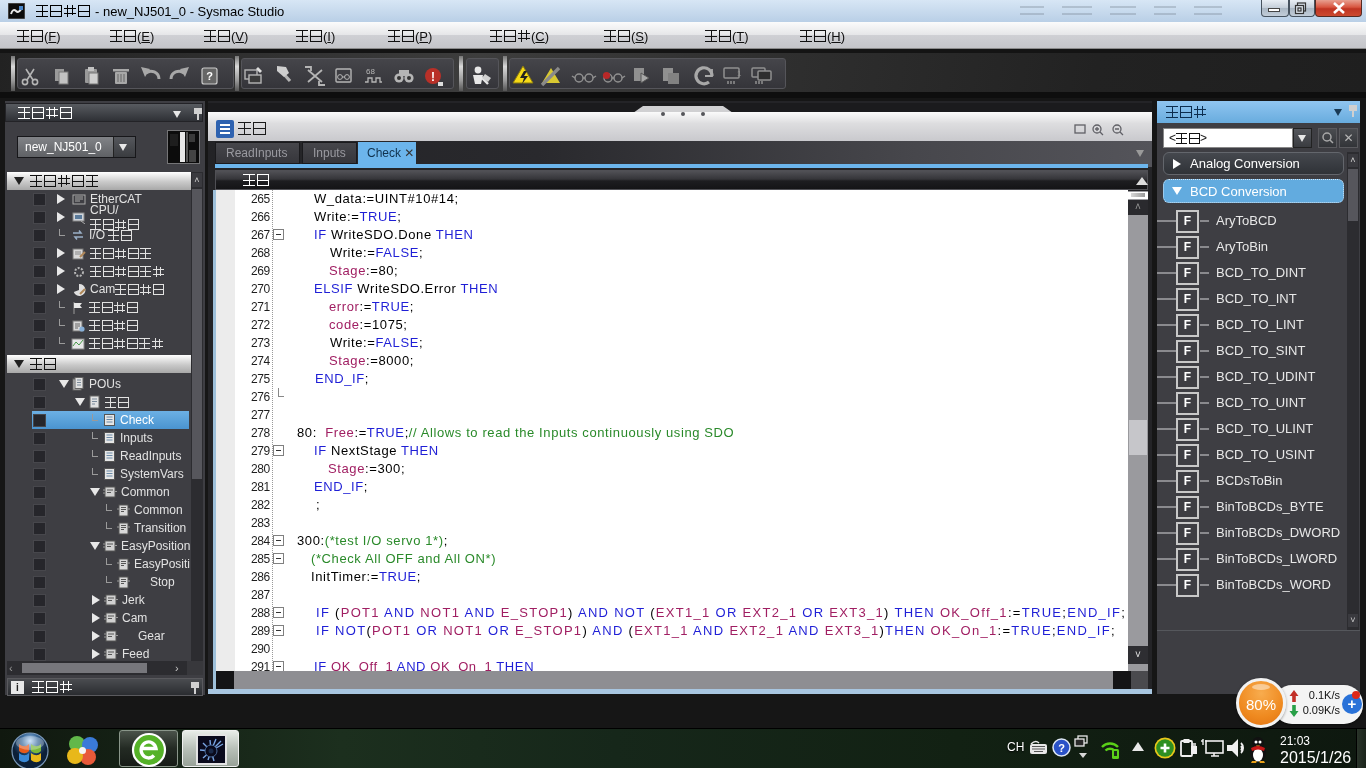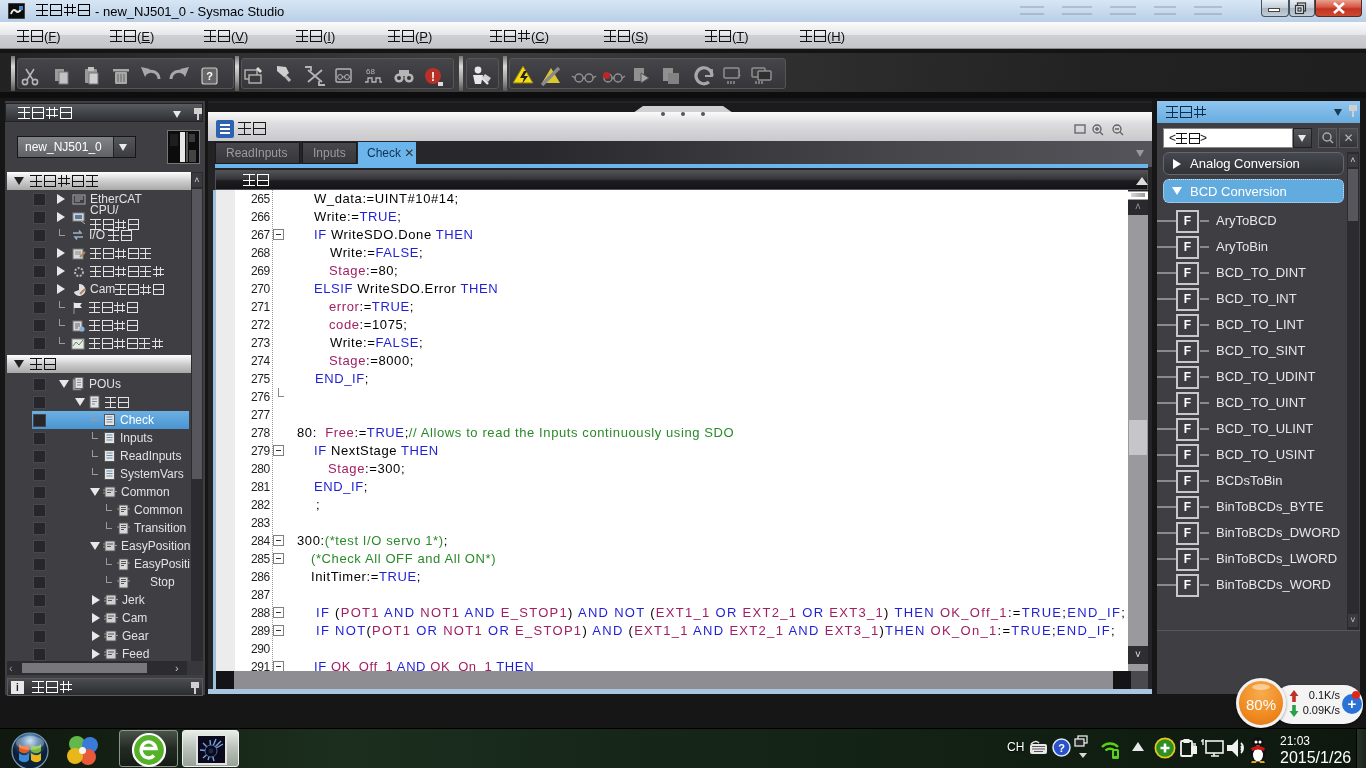--- a/index.html
+++ b/index.html
@@ -54,21 +54,21 @@
  linear-gradient(currentColor,currentColor) 75% 15%/1px 85% no-repeat}
 </style></head>
 <body>
 
 <div class="abs" id="titlebar" style="left:0;top:0;width:1366px;height:22px;background:linear-gradient(#d7e6f5,#b9cfe6)">
   <svg class="abs" style="left:8px;top:3px" width="17" height="16">
       <rect width="17" height="16" fill="#0c0c0c" stroke="#777"></rect>
       <path d="M3,11 q2,-6 5,-3 t6,-4" stroke="#e8e8e8" stroke-width="2" fill="none"></path>
       <rect x="11" y="3" width="4" height="4" fill="#4a86c8"></rect>
     </svg>
-  <div class="abs" style="left:36px;top:4px;height:14px;color:#000;font-size:13px;display:flex;align-items:flex-start">
+  <div class="abs" style="left:36px;top:4px;height:14px;color:#000;font-size:13px;display:flex;align-items:center">
       <span class="w" style="--s:12px">
         <i></i>
         <i></i>
         <i></i>
         <i></i>
       </span>
       <span style="margin-left:5px">- new_NJ501_0 - Sysmac Studio</span>
     </div>
   <div class="abs" style="left:1020px;top:6px;width:230px;height:10px;opacity:0.35;display:flex;gap:18px">
     <div style="width:24px;height:9px;border-top:2px solid #7a8694;border-bottom:2px solid #7a8694"></div>
@@ -599,21 +599,21 @@
       <span style="margin-left:4px">Cam</span>
     </div>
   <div class="row" style="top:526px">
       <b class="cb"></b>
       <i class="ar" style="margin-left:46px"></i>
       <svg class="tico" style="margin-left:4px" width="14" height="12">
         <rect x="2" y="1" width="10" height="10" fill="#d0d0d0" stroke="#555"></rect>
         <path d="M0,4 h2 M0,7 h2 M12,5.5 h2" stroke="#999"></path>
         <path d="M4,4 h6 M4,6.5 h4" stroke="#555"></path>
       </svg>
-      <span style="margin-left:4px">Gear</span>
+      <span style="margin-left:20px">Gear</span>
     </div>
   <div class="row" style="top:544px">
       <b class="cb"></b>
       <i class="ar" style="margin-left:46px"></i>
       <svg class="tico" style="margin-left:4px" width="14" height="12">
         <rect x="2" y="1" width="10" height="10" fill="#d0d0d0" stroke="#555"></rect>
         <path d="M0,4 h2 M0,7 h2 M12,5.5 h2" stroke="#999"></path>
         <path d="M4,4 h6 M4,6.5 h4" stroke="#555"></path>
       </svg>
       <span style="margin-left:4px">Feed</span>

